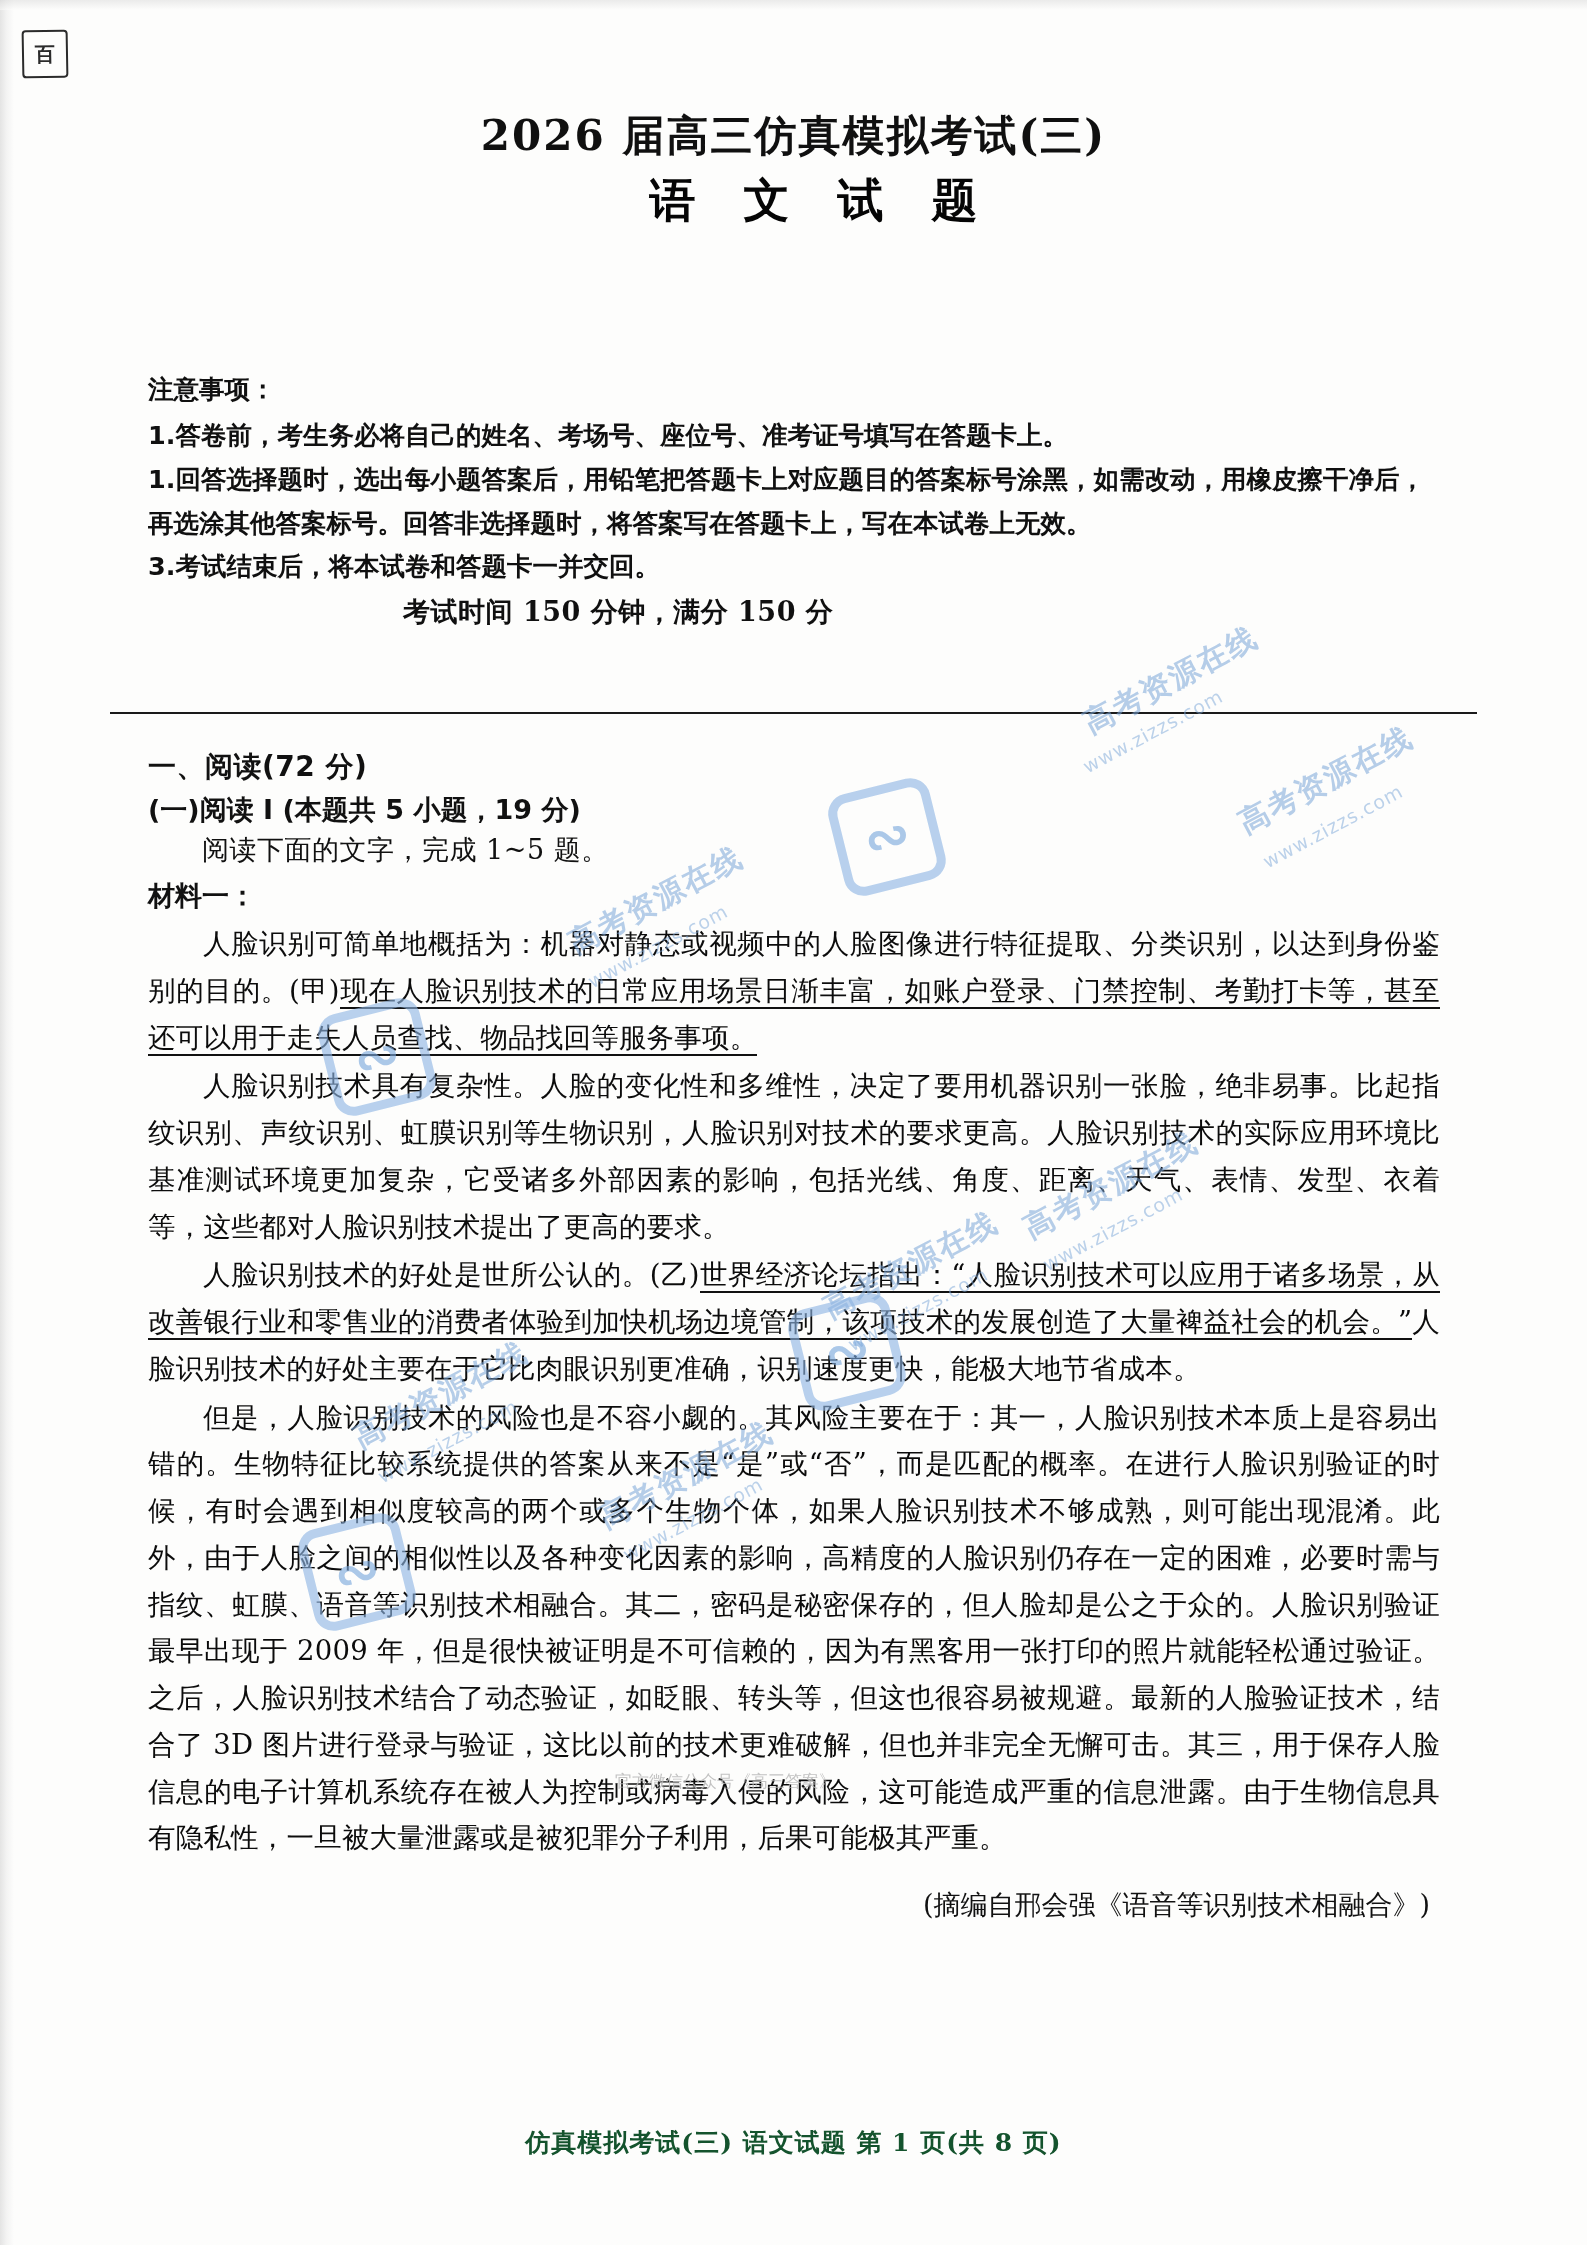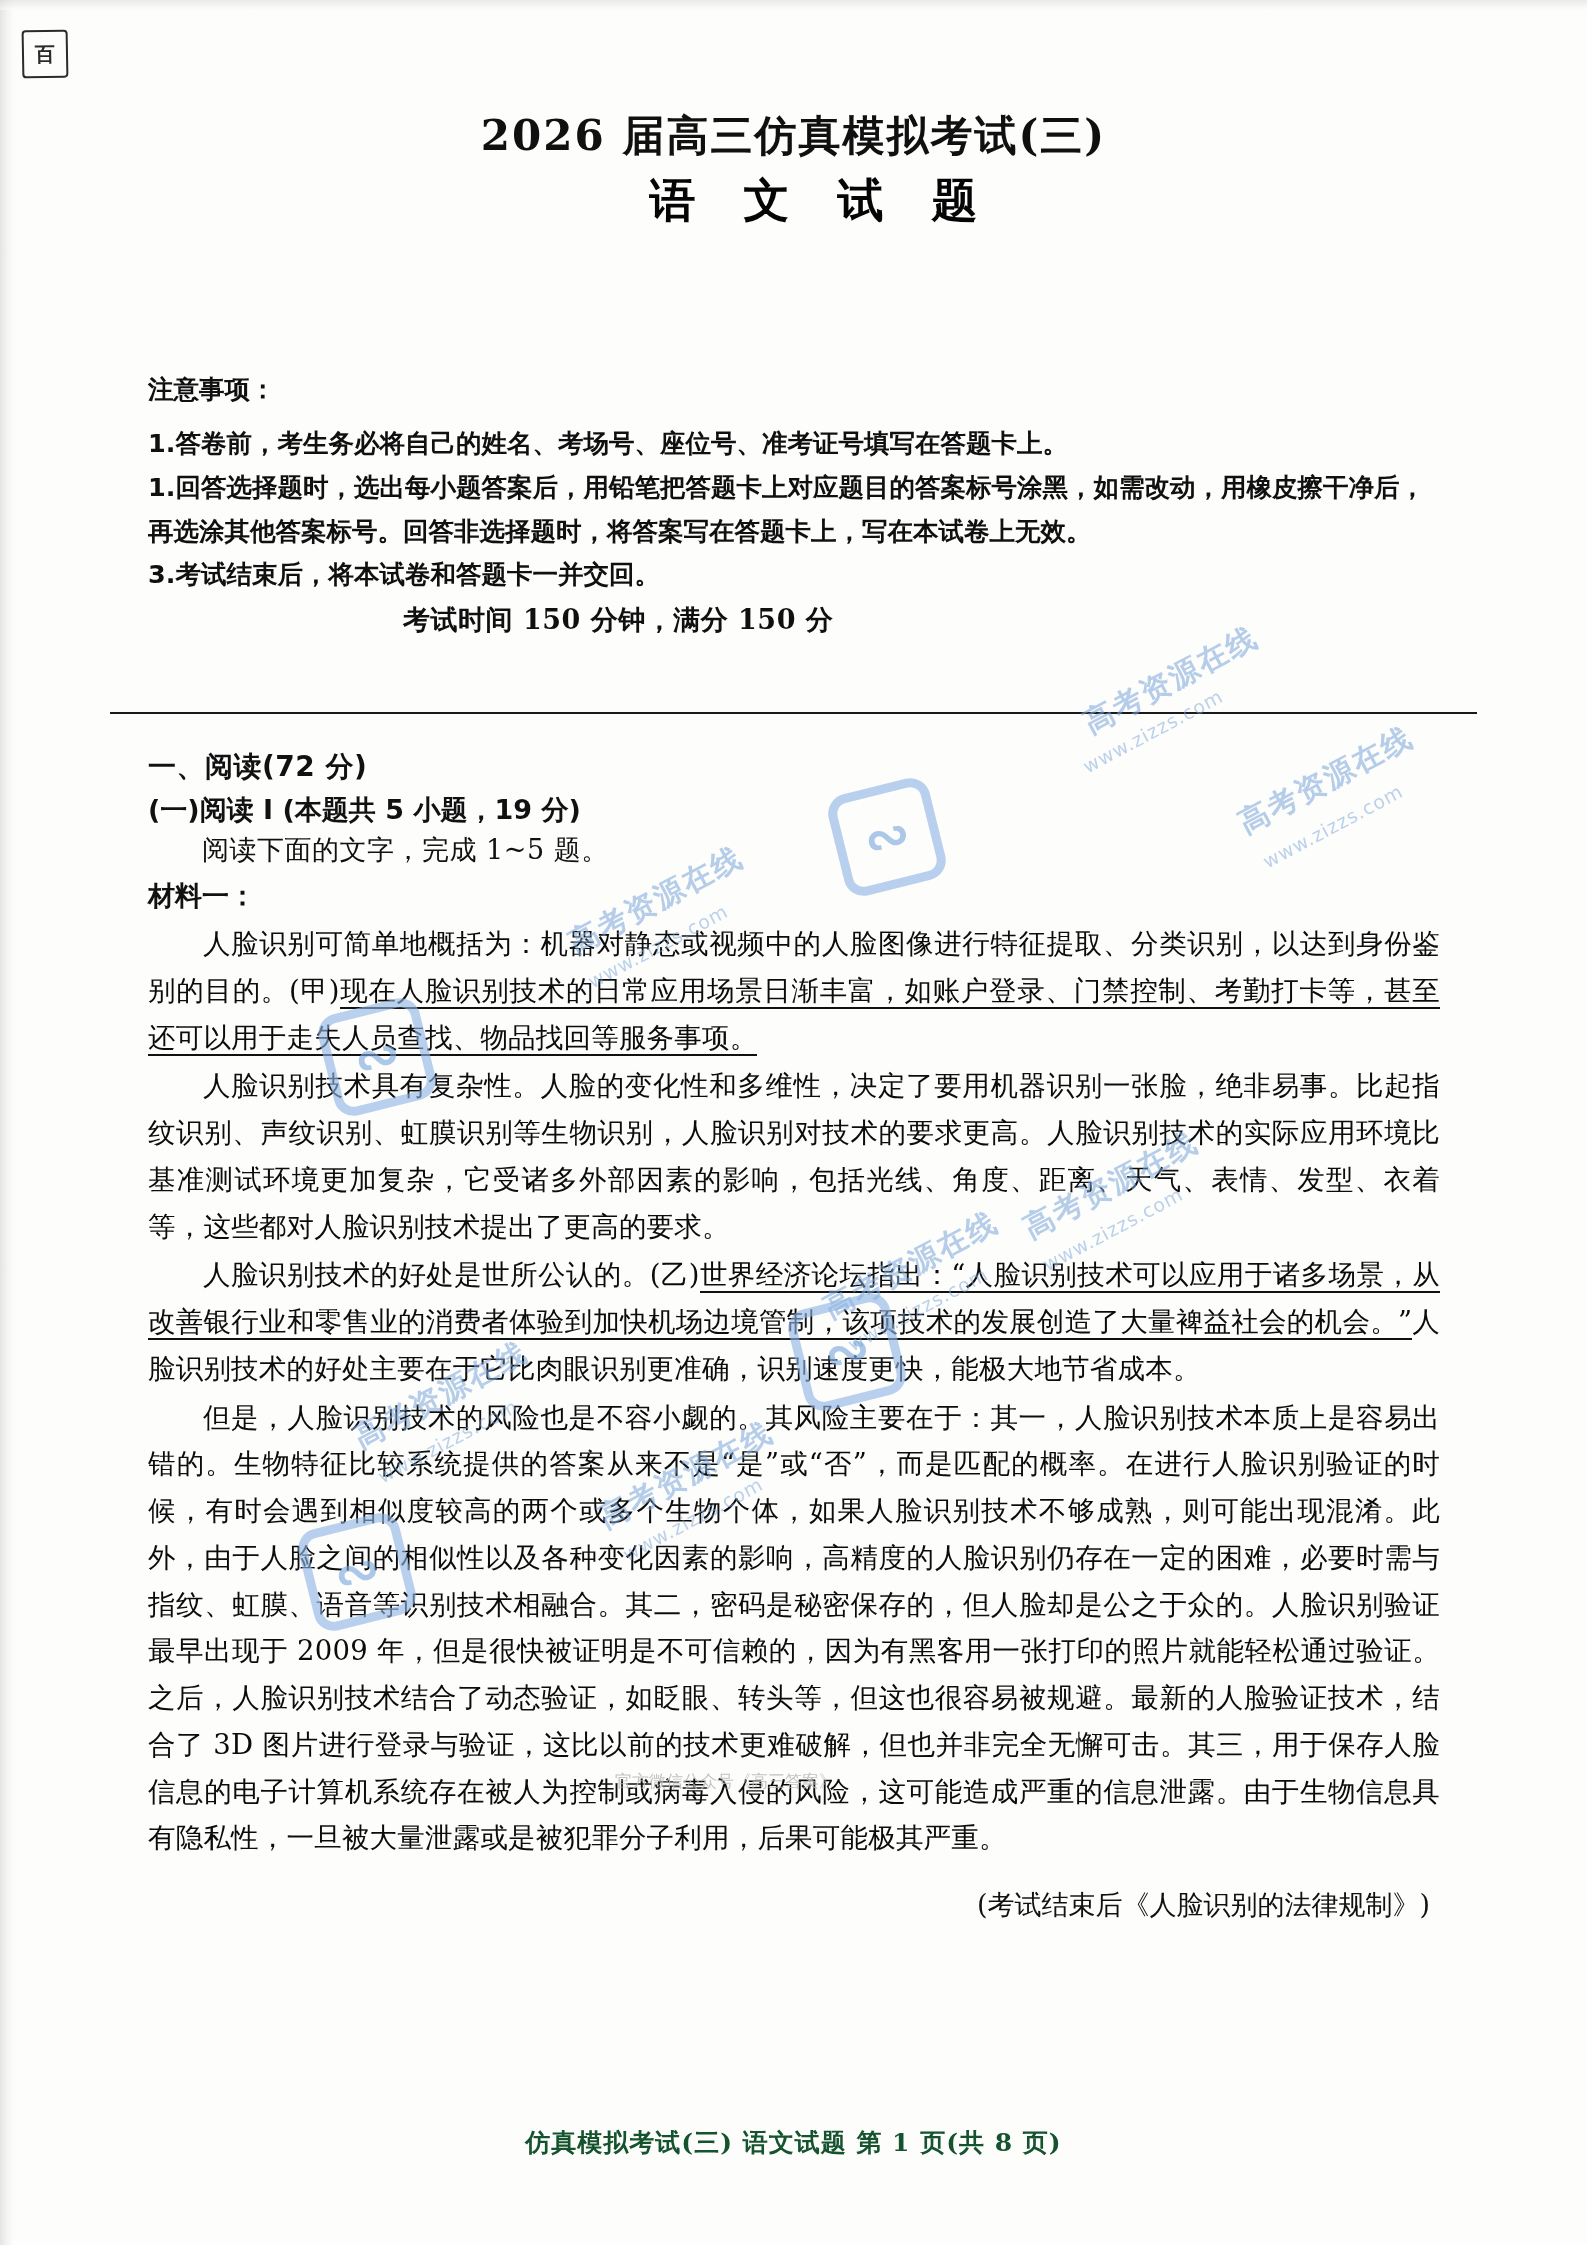--- a/index.html
+++ b/index.html
@@ -81,21 +81,21 @@
     position: absolute;
     left: 148px;
     top: 368px;
     width: 1290px;
     font-family: "DejaVu Sans", "Liberation Sans", sans-serif;
     font-size: 25.5px;
     line-height: 1.72;
     color: #101010;
     font-weight: bold;
   }
-  .notes-heading { margin-bottom: 10px; }
+  .notes-heading { margin-bottom: 2px; }
   .note-line { white-space: normal; }
   .exam-meta {
     padding-left: 255px;
     font-family: "DejaVu Serif", "Liberation Serif", serif;
     font-weight: bold;
     font-size: 27px;
     letter-spacing: .5px;
   }
 
   .rule {
@@ -252,21 +252,21 @@
     <div class="lead-line">阅读下面的文字，完成 1~5 题。</div>
     <div class="sec-h3">材料一：</div>
 
     <div id="paragraphs">
         <div class="para"><span>人脸识别可简单地概括为：机器对静态或视频中的人脸图像进行特征提取、分类识别，以达到身份鉴别的目的。(甲)</span><span class="u">现在人脸识别技术的日常应用场景日渐丰富，如账户登录、门禁控制、考勤打卡等，甚至还可以用于走失人员查找、物品找回等服务事项。</span></div>
         <div class="para"><span>人脸识别技术具有复杂性。人脸的变化性和多维性，决定了要用机器识别一张脸，绝非易事。比起指纹识别、声纹识别、虹膜识别等生物识别，人脸识别对技术的要求更高。人脸识别技术的实际应用环境比基准测试环境更加复杂，它受诸多外部因素的影响，包括光线、角度、距离、天气、表情、发型、衣着等，这些都对人脸识别技术提出了更高的要求。</span></div>
         <div class="para"><span>人脸识别技术的好处是世所公认的。(乙)</span><span class="u">世界经济论坛指出：“人脸识别技术可以应用于诸多场景，从改善银行业和零售业的消费者体验到加快机场边境管制，该项技术的发展创造了大量裨益社会的机会。”</span><span>人脸识别技术的好处主要在于它比肉眼识别更准确，识别速度更快，能极大地节省成本。</span></div>
         <div class="para"><span>但是，人脸识别技术的风险也是不容小觑的。其风险主要在于：其一，人脸识别技术本质上是容易出错的。生物特征比较系统提供的答案从来不是“是”或“否”，而是匹配的概率。在进行人脸识别验证的时候，有时会遇到相似度较高的两个或多个生物个体，如果人脸识别技术不够成熟，则可能出现混淆。此外，由于人脸之间的相似性以及各种变化因素的影响，高精度的人脸识别仍存在一定的困难，必要时需与指纹、虹膜、语音等识别技术相融合。其二，密码是秘密保存的，但人脸却是公之于众的。人脸识别验证最早出现于 2009 年，但是很快被证明是不可信赖的，因为有黑客用一张打印的照片就能轻松通过验证。之后，人脸识别技术结合了动态验证，如眨眼、转头等，但这也很容易被规避。最新的人脸验证技术，结合了 3D 图片进行登录与验证，这比以前的技术更难破解，但也并非完全无懈可击。其三，用于保存人脸信息的电子计算机系统存在被人为控制或病毒入侵的风险，这可能造成严重的信息泄露。由于生物信息具有隐私性，一旦被大量泄露或是被犯罪分子利用，后果可能极其严重。</span></div>
       </div>
 
-    <div class="attrib">(考试结束后《人脸识别的法律规制》)</div>
+    <div class="attrib">(摘编自邢会强《语音等识别技术相融合》)</div>
   </div>
 
   <div class="wm-faint" style="left:615px; top:1770px;">官方微信公众号《高三答案》</div>
 
   <div class="wm wm-text" style="left:1075px; top:660px;">高考资源在线</div>
   <div class="wm wm-url" style="left:1075px; top:720px;">www.zizzs.com</div>
   <div class="wm wm-logo" style="left:835px; top:785px;">∾</div>
   <div class="wm wm-text" style="left:1230px; top:760px;">高考资源在线</div>
   <div class="wm wm-url" style="left:1255px; top:815px;">www.zizzs.com</div>
 

